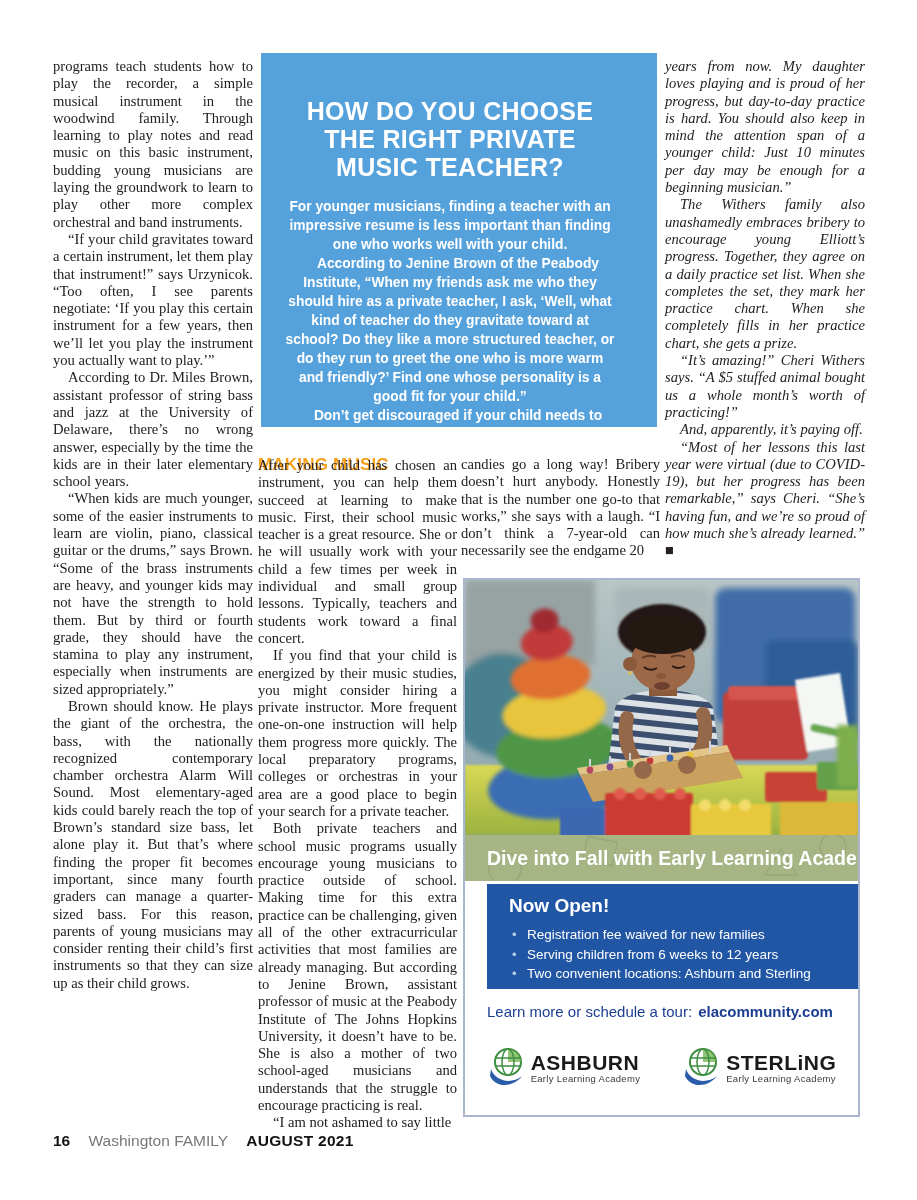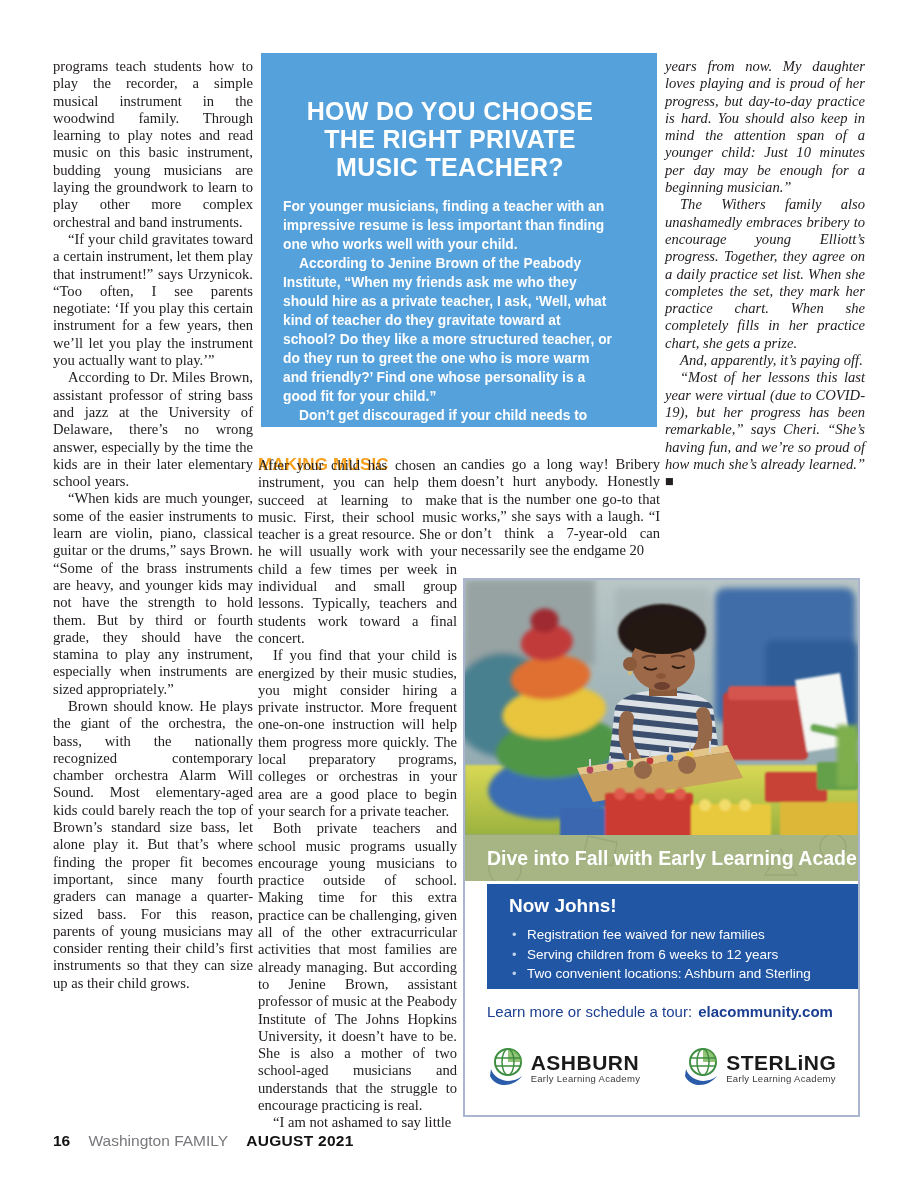--- a/index.html
+++ b/index.html
@@ -20,20 +20,21 @@
     background:var(--callout-bg,#55a1dc);box-sizing:border-box;
     padding:44px 40px 10px 22px;
   }
   .callout h2{
     margin:0 auto 16px auto;max-width:292px;text-align:center;color:#fff;
     font:700 25px/28px "Liberation Sans",sans-serif;letter-spacing:.3px;
   }
   .callout .cbody p{
     margin:0;color:#fff;text-indent:16px;
     font:700 13.8px/19px "Liberation Sans",sans-serif;
+    text-align:center;
   }
   .callout .cbody p.noindent{text-indent:0;}
   
   .mm-heading{
     position:absolute;left:258px;top:456px;
     font:700 17px/18px "Liberation Sans",sans-serif;
     color:var(--making-music-heading,#f6a01e);letter-spacing:.2px;
   }
   
   .ad{
@@ -114,20 +115,21 @@
   <p>“I am not ashamed to say little</p>
 </div>
 
 <div class="serif-col" style="left:461px;top:456px;width:199px;">
   <p class="noindent">candies go a long way! Bribery doesn’t hurt anybody. Honestly that is the number one go-to that works,” she says with a laugh. “I don’t think a 7-year-old can necessarily see the endgame 20</p>
 </div>
 
 <div class="serif-col" style="left:665px;top:58px;width:200px;font-style:italic;">
   <p class="noindent">years from now. My daughter loves playing and is proud of her progress, but day-to-day practice is hard. You should also keep in mind the attention span of a younger child: Just 10 minutes per day may be enough for a beginning musician.”</p>
   <p>The Withers family also unashamedly embraces bribery to encourage young Elliott’s progress. Together, they agree on a daily practice set list. When she completes the set, they mark her practice chart. When she completely fills in her practice chart, she gets a prize.</p>
+  <p>“It’s amazing!” Cheri Withers says. “A $5 stuffed animal bought us a whole month’s worth of practicing!”</p>
   <p>And, apparently, it’s paying off.</p>
   <p>“Most of her lessons this last year were virtual (due to COVID-19), but her progress has been remarkable,” says Cheri. “She’s having fun, and we’re so proud of how much she’s already learned.”  ■</p>
 </div>
 
 <div class="ad">
 
   <div class="ad-photo">
     <svg viewBox="0 0 393 255" preserveAspectRatio="none" aria-hidden="true">
       <defs>
         <linearGradient id="bgG" x1="0" y1="0" x2="0" y2="1">
@@ -247,21 +249,21 @@
         <circle cx="40" cy="34" r="16"></circle>
           <rect x="120" y="4" width="30" height="24" transform="rotate(12 135 16)"></rect>
         <path d="M300,40 l16,-26 l16,26 z"></path>
           <circle cx="368" cy="12" r="13"></circle>
       </g>
     </svg>
     <span>Dive into Fall with Early Learning Academies</span>
   </div>
 
   <div class="ad-offer">
-    <h3>Now Johns!</h3>
+    <h3>Now Open!</h3>
     <div class="bullet">Registration fee waived for new families</div>
     <div class="bullet">Serving children from 6 weeks to 12 years</div>
     <div class="bullet">Two convenient locations: Ashburn and Sterling</div>
   </div>
 
   <div class="ad-cta">
     <span>Learn more or schedule a tour:</span><span class="url">elacommunity.com</span>
   </div>
 
   <div class="ad-logos">

